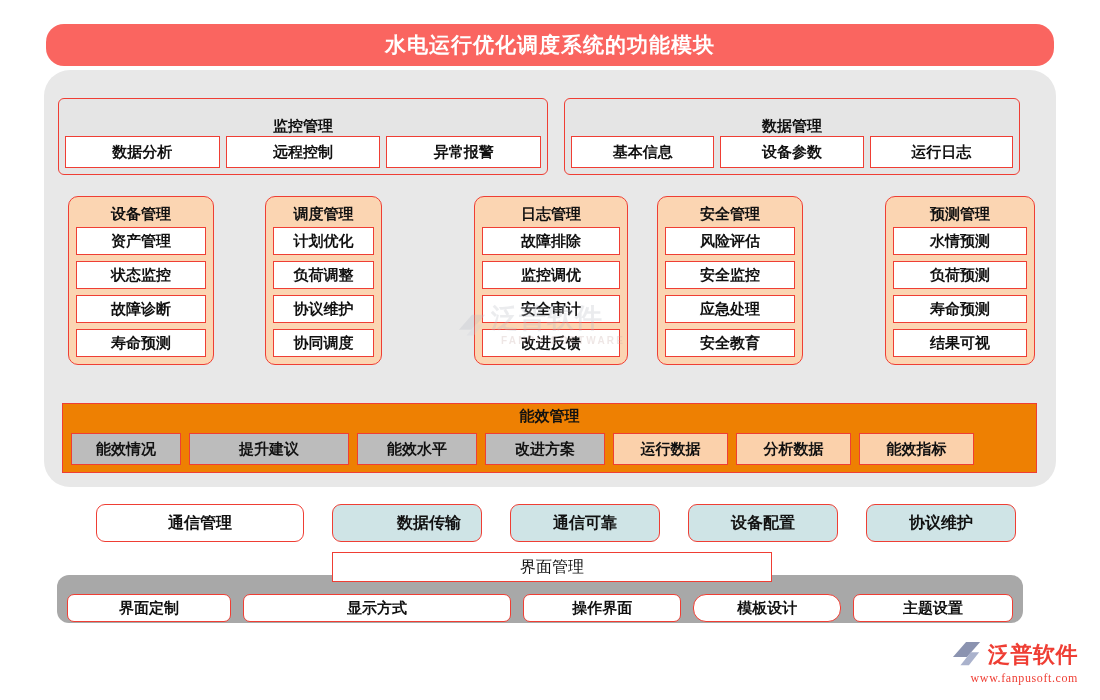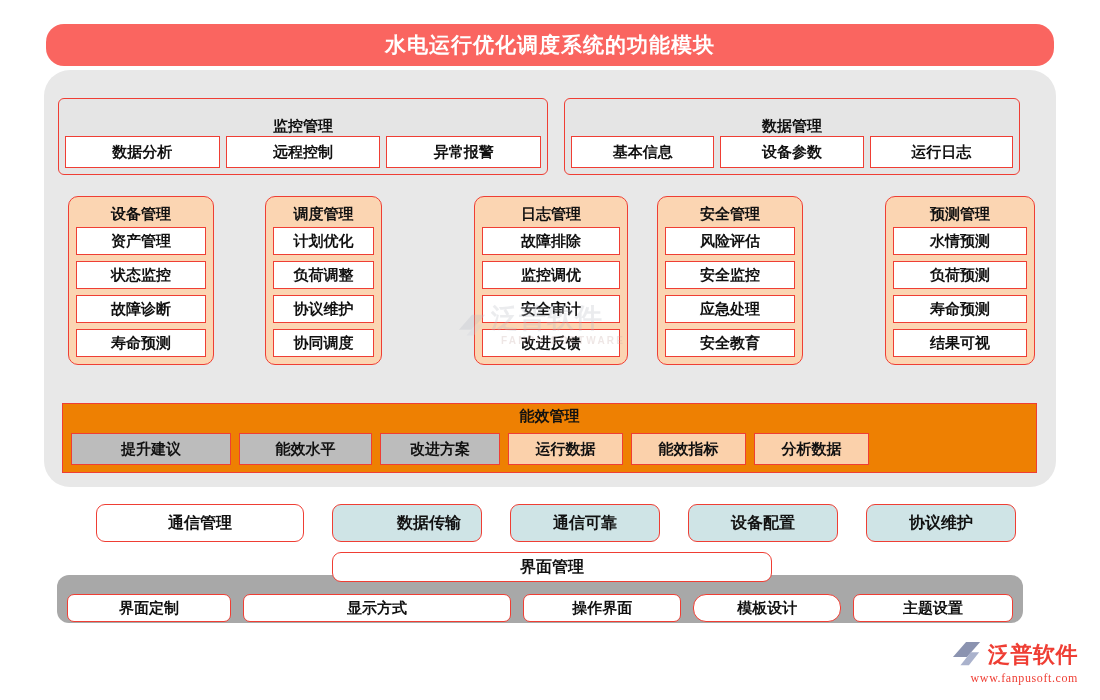--- a/index.html
+++ b/index.html
@@ -152,23 +152,23 @@
     background: #cfe4e6;
   }
   .comm-cell.primary { background: #ffffff; }
 
   
   .ui-mgmt {
     position: absolute;
     left: 332px; top: 552px; width: 440px; height: 30px;
     background: #ffffff;
     border: 1.8px solid #ef3e34;
-    border-radius: 9px;
-    display: flex; align-items: center; justify-content: center;
-    font-size: 16px; font-weight: bold; color: #111;
+    border-radius: 0;
+    display: flex; align-items: center; justify-content: center;
+    font-size: 16px; font-weight: normal; color: #111;
     z-index: 5;
   }
 
   
   .bottom-bar {
     position: absolute;
     left: 57px; top: 575px; width: 966px; height: 48px;
     background: #a8a8a8;
     border-radius: 12px;
     z-index: 3;
@@ -276,26 +276,27 @@
       <path d="M2 20 L16 4 L30 4 L16 20 Z" fill="#b9bcc6"></path>
       <path d="M10 26 L20 14 L28 14 L18 26 Z" fill="#cfd2da"></path>
     </svg>
     <div class="wm-text">泛普软件</div>
     <div class="wm-sub">FANPU SOFTWARE</div>
   </div>
 
   <div class="eff-bar">
     <div class="eff-title">能效管理</div>
     <div class="eff-row" id="eff-row">
+        <div class="eff-cell grey" style="width: 110px;">能效情况</div>
         <div class="eff-cell grey" style="width: 160px;">提升建议</div>
-        <div class="eff-cell grey" style="width: 133px;">能效水平</div>
+        <div class="eff-cell grey" style="width: 120px;">能效水平</div>
         <div class="eff-cell grey" style="width: 120px;">改进方案</div>
         <div class="eff-cell peach" style="width: 115px;">运行数据</div>
+        <div class="eff-cell peach" style="width: 115px;">分析数据</div>
         <div class="eff-cell peach" style="width: 115px;">能效指标</div>
-        <div class="eff-cell peach" style="width: 115px;">分析数据</div>
       </div>
   </div>
 
   <div class="comm-row" id="comm-row">
       <div class="comm-cell primary" style="width: 208px;">通信管理</div>
       <div class="comm-cell" style="width: 150px; padding-left: 44px;">数据传输</div>
       <div class="comm-cell" style="width: 150px;">通信可靠</div>
       <div class="comm-cell" style="width: 150px;">设备配置</div>
       <div class="comm-cell" style="width: 150px;">协议维护</div>
     </div>

